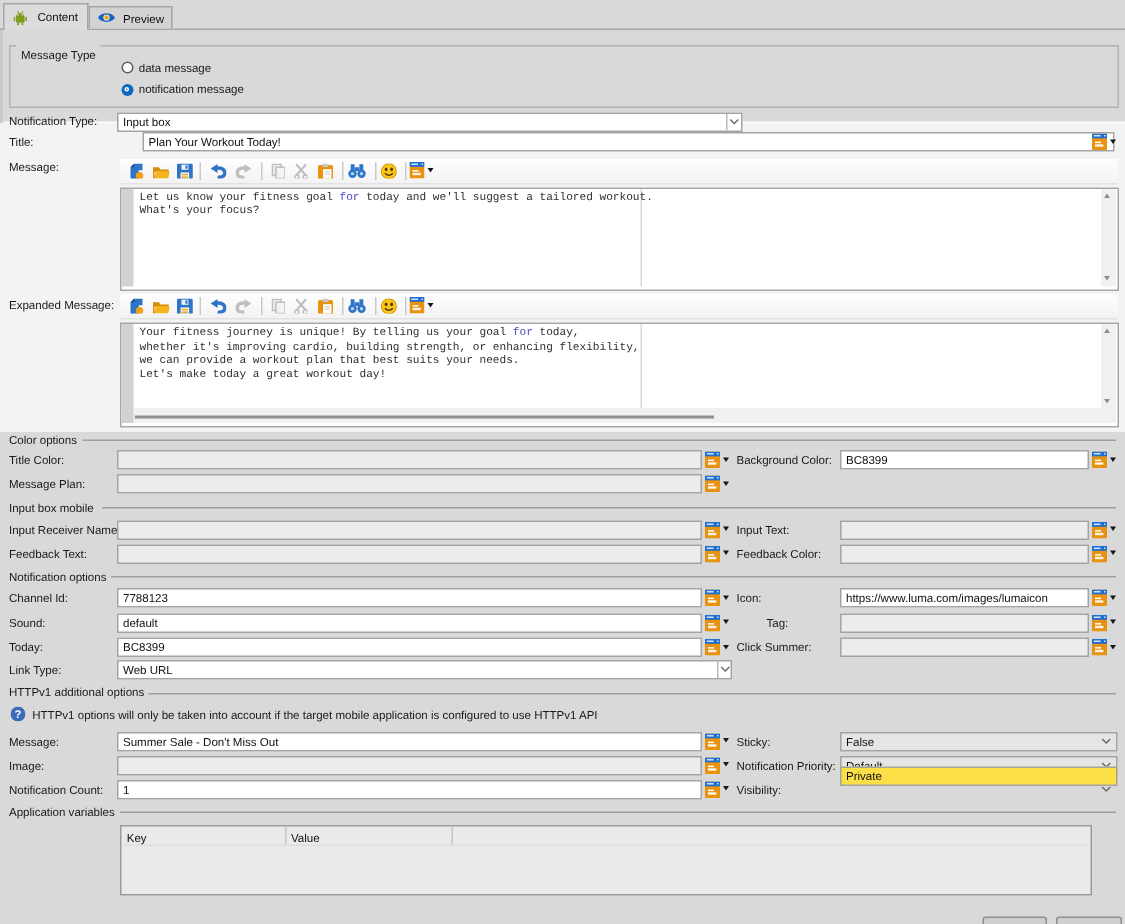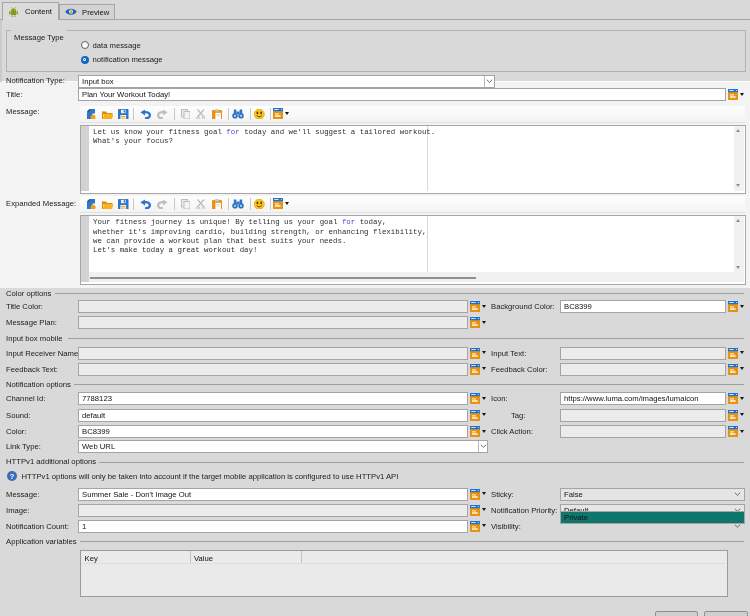--- a/index.html
+++ b/index.html
@@ -44,21 +44,21 @@
 <div class="ab" style="left:82.9px;top:57.9px;width:3.2px;height:3.2px;border-radius:50%;background:#fff"></div>
 <div class="ab" style="left:83.7px;top:58.7px;width:1.6px;height:1.6px;border-radius:50%;background:#143a5e"></div>
 <div class="lbl" style="left:92.5px;top:53.4px">notification message</div>
 <div class="lbl" style="left:6px;top:74.0px">Notification Type:</div>
 <div class="inp" style="left:78px;top:74.5px;width:412px;height:11px;line-height:11px;background:#fff">Input box</div>
 <div class="ab" style="left:484px;top:75.5px;width:1px;height:11px;background:#b9b9b9"></div>
 <svg class="ab" style="left:486.0px;top:78.5px" width="7" height="4.5" viewBox="0 0 7 4.5">
     <polyline points="0.8,0.7 3.5,3.3 6.2,0.7" fill="none" stroke="#6a6a6a" stroke-width="1"></polyline>
   </svg>
 <div class="lbl" style="left:6px;top:88.2px">Title:</div>
-<div class="inp" style="left:78px;top:88.2px;width:643px;height:11px;line-height:11px">Plan Your Workout Today!</div>
+<div class="inp" style="left:95px;top:88.2px;width:643px;height:11px;line-height:11px">Plan Your Workout Today!</div>
 <svg class="ab" style="left:728px;top:89.2px" width="10" height="11" viewBox="0 0 10 11">
 <rect width="10" height="11" rx="0.5" fill="#e8930f"></rect>
     <rect width="10" height="3.2" fill="#1f6fd0"></rect>
 <rect x="1.2" y="1" width="4.5" height="1" fill="#cfe3f7"></rect>
     <rect x="8" y="1" width="1" height="1" fill="#cfe3f7"></rect>
 <rect x="2" y="5.4" width="4" height="1" fill="#fff"></rect>
     <rect x="2" y="7.2" width="5.6" height="1.6" fill="#fff" opacity="0.9"></rect>
 </svg>
 <div class="dar" style="left:739.5px;top:92.9px"></div>
 <div class="lbl" style="left:6px;top:104.5px">Message:</div>
@@ -351,32 +351,32 @@
 <div class="inp emp" style="left:560px;top:408.5px;width:161px;height:11px;line-height:11px"></div>
 <svg class="ab" style="left:728px;top:409.5px" width="10" height="11" viewBox="0 0 10 11">
 <rect width="10" height="11" rx="0.5" fill="#e8930f"></rect>
     <rect width="10" height="3.2" fill="#1f6fd0"></rect>
 <rect x="1.2" y="1" width="4.5" height="1" fill="#cfe3f7"></rect>
     <rect x="8" y="1" width="1" height="1" fill="#cfe3f7"></rect>
 <rect x="2" y="5.4" width="4" height="1" fill="#fff"></rect>
     <rect x="2" y="7.2" width="5.6" height="1.6" fill="#fff" opacity="0.9"></rect>
 </svg>
 <div class="dar" style="left:739.5px;top:413.2px"></div>
-<div class="lbl" style="left:6px;top:425.0px">Color:</div>
+<div class="lbl" style="left:6px;top:425.0px">Today:</div>
 <div class="inp" style="left:78px;top:425.0px;width:385px;height:11px;line-height:11px">BC8399</div>
 <svg class="ab" style="left:470px;top:426.0px" width="10" height="11" viewBox="0 0 10 11">
 <rect width="10" height="11" rx="0.5" fill="#e8930f"></rect>
     <rect width="10" height="3.2" fill="#1f6fd0"></rect>
 <rect x="1.2" y="1" width="4.5" height="1" fill="#cfe3f7"></rect>
     <rect x="8" y="1" width="1" height="1" fill="#cfe3f7"></rect>
 <rect x="2" y="5.4" width="4" height="1" fill="#fff"></rect>
     <rect x="2" y="7.2" width="5.6" height="1.6" fill="#fff" opacity="0.9"></rect>
 </svg>
 <div class="dar" style="left:481.5px;top:429.7px"></div>
-<div class="lbl" style="left:491px;top:425.0px">Click Action:</div>
+<div class="lbl" style="left:491px;top:425.0px">Click Summer:</div>
 <div class="inp emp" style="left:560px;top:425.0px;width:161px;height:11px;line-height:11px"></div>
 <svg class="ab" style="left:728px;top:426.0px" width="10" height="11" viewBox="0 0 10 11">
 <rect width="10" height="11" rx="0.5" fill="#e8930f"></rect>
     <rect width="10" height="3.2" fill="#1f6fd0"></rect>
 <rect x="1.2" y="1" width="4.5" height="1" fill="#cfe3f7"></rect>
     <rect x="8" y="1" width="1" height="1" fill="#cfe3f7"></rect>
 <rect x="2" y="5.4" width="4" height="1" fill="#fff"></rect>
     <rect x="2" y="7.2" width="5.6" height="1.6" fill="#fff" opacity="0.9"></rect>
 </svg>
 <div class="dar" style="left:739.5px;top:429.7px"></div>
@@ -387,21 +387,21 @@
     <polyline points="0.8,0.7 3.5,3.3 6.2,0.7" fill="none" stroke="#6a6a6a" stroke-width="1"></polyline>
   </svg>
 <div class="lbl" style="left:6px;top:455.0px">HTTPv1 additional options</div>
 <div class="ab" style="left:99px;top:461.5px;width:645px;height:1px;background:#9f9f9f"></div>
 <svg class="ab" style="left:7px;top:471.3px" width="10" height="10" viewBox="0 0 10 10">
     <circle cx="5" cy="5" r="5" fill="#3a6cb8"></circle>
     <text x="5" y="7.6" text-anchor="middle" font-family="Liberation Sans" font-size="7.5" font-weight="bold" fill="#fff">?</text>
   </svg>
 <div class="lbl" style="left:21.5px;top:469.8px">HTTPv1 options will only be taken into account if the target mobile application is configured to use HTTPv1 API</div>
 <div class="lbl" style="left:6px;top:487.5px">Message:</div>
-<div class="inp" style="left:78px;top:487.5px;width:385px;height:11px;line-height:11px">Summer Sale - Don't Image Out</div>
+<div class="inp" style="left:78px;top:487.5px;width:385px;height:11px;line-height:11px">Summer Sale - Don't Miss Out</div>
 <svg class="ab" style="left:470px;top:488.5px" width="10" height="11" viewBox="0 0 10 11">
 <rect width="10" height="11" rx="0.5" fill="#e8930f"></rect>
     <rect width="10" height="3.2" fill="#1f6fd0"></rect>
 <rect x="1.2" y="1" width="4.5" height="1" fill="#cfe3f7"></rect>
     <rect x="8" y="1" width="1" height="1" fill="#cfe3f7"></rect>
 <rect x="2" y="5.4" width="4" height="1" fill="#fff"></rect>
     <rect x="2" y="7.2" width="5.6" height="1.6" fill="#fff" opacity="0.9"></rect>
 </svg>
 <div class="dar" style="left:481.5px;top:492.2px"></div>
 <div class="lbl" style="left:491px;top:487.5px">Sticky:</div>
@@ -430,21 +430,21 @@
 <svg class="ab" style="left:470px;top:520.5px" width="10" height="11" viewBox="0 0 10 11">
 <rect width="10" height="11" rx="0.5" fill="#e8930f"></rect>
     <rect width="10" height="3.2" fill="#1f6fd0"></rect>
 <rect x="1.2" y="1" width="4.5" height="1" fill="#cfe3f7"></rect>
     <rect x="8" y="1" width="1" height="1" fill="#cfe3f7"></rect>
 <rect x="2" y="5.4" width="4" height="1" fill="#fff"></rect>
     <rect x="2" y="7.2" width="5.6" height="1.6" fill="#fff" opacity="0.9"></rect>
 </svg>
 <div class="dar" style="left:481.5px;top:524.2px"></div>
 <div class="lbl" style="left:491px;top:519.5px">Visibility:</div>
-<div class="inp" style="left:560px;top:511px;width:180px;height:11px;line-height:11px;background:#0f766e">Private</div>
+<div class="inp" style="left:560px;top:511px;width:180px;height:11px;line-height:11px;background:#fde047">Private</div>
 <svg class="ab" style="left:734px;top:523.5px" width="7" height="4.5" viewBox="0 0 7 4.5">
     <polyline points="0.8,0.7 3.5,3.3 6.2,0.7" fill="none" stroke="#6a6a6a" stroke-width="1"></polyline>
   </svg>
 <div class="lbl" style="left:6px;top:534.5px">Application variables</div>
 <div class="ab" style="left:80px;top:541px;width:664px;height:1px;background:#9f9f9f"></div>
 <div class="ab" style="left:80px;top:549.5px;width:646px;height:45px;background:#eaeaea;border:1px solid #9b9b9b"></div>
 <div class="lbl" style="left:84.5px;top:551.5px;color:#111">Key</div>
 <div class="lbl" style="left:194px;top:551.5px;color:#111">Value</div>
 <div class="ab" style="left:189.5px;top:550.5px;width:1px;height:12px;background:#c4c4c4"></div>
 <div class="ab" style="left:301px;top:550.5px;width:1px;height:12px;background:#c4c4c4"></div>

